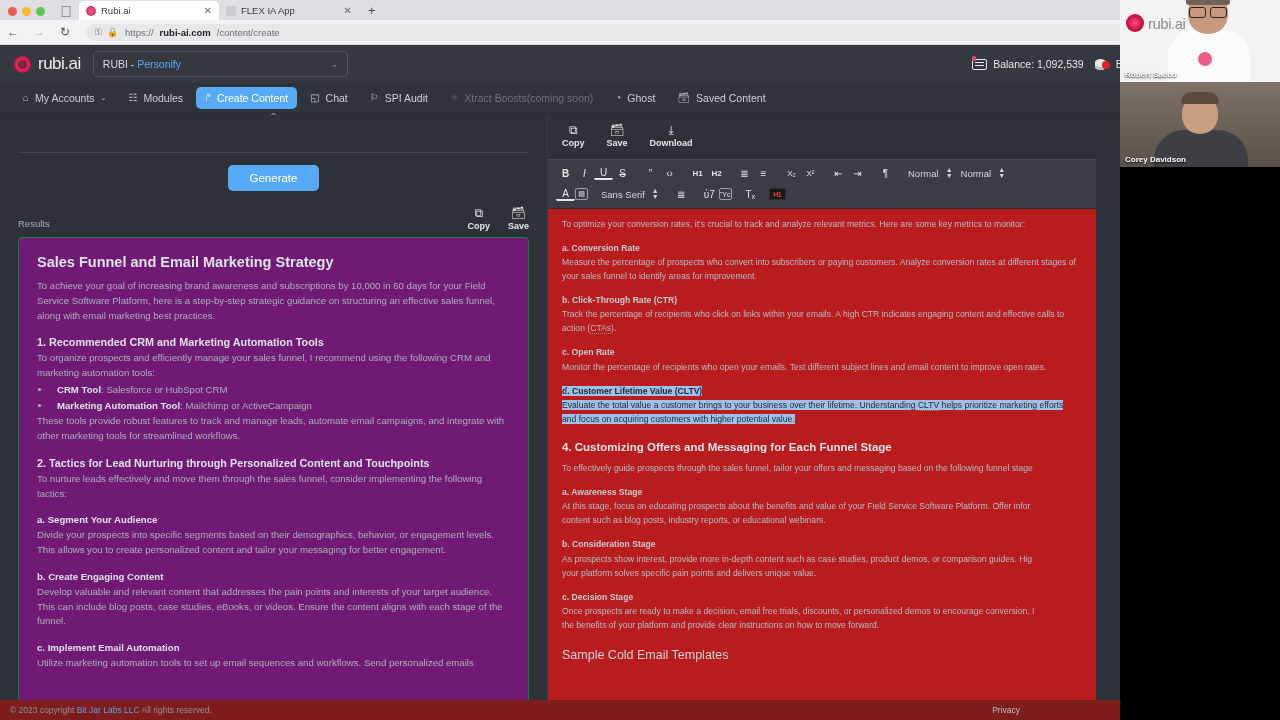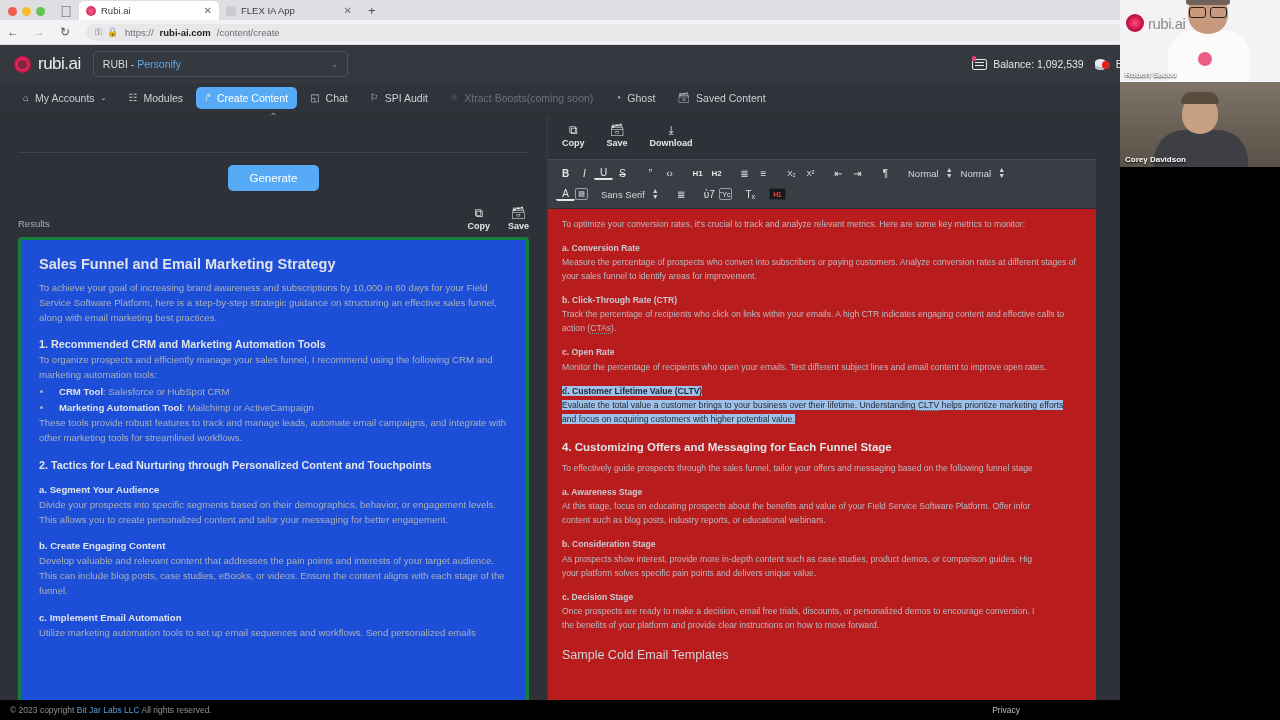--- a/index.html
+++ b/index.html
@@ -158,21 +158,21 @@
     display: flex; align-items: flex-end; justify-content: space-between;
     padding: 16px 0 6px 0;
   }
   .results-label { font-size: 9.5px; color: #a7adb5; padding-bottom: 2px; }
   .icon-actions { display: flex; gap: 18px; }
   .icon-action { display: flex; flex-direction: column; align-items: center; gap: 2px; }
   .icon-action .glyph { font-size: 12px; color: #e2e5e9; line-height: 1; }
   .icon-action .cap { font-size: 9px; color: #e2e5e9; font-weight: bold; }
 
   .result-card {
-    border: 3px solid #15803d; border-radius: 4px; background: #1d4ed8;
+    border: 1px solid #15803d; border-radius: 4px; background: #701a75;
     height: 480px; overflow: hidden; padding: 16px 18px 0 18px;
   }
   .doc h1 {
     font-size: 14.5px; color: #dfe3e8; font-weight: bold; margin-bottom: 9px;
   }
   .doc h2 {
     font-size: 10.8px; color: #dfe3e8; font-weight: bold; margin: 13px 0 3px 0;
   }
   .doc h3 {
     font-size: 9.6px; color: #dfe3e8; font-weight: bold; margin: 13px 0 3px 0;
@@ -237,21 +237,21 @@
   }
 
   .hatch {
     position: absolute; top: 0; right: 0; width: 72px; height: 100%;
     background: repeating-linear-gradient(135deg, #3c4a59 0 2px, #2b3642 2px 4px);
     border-left: 1px solid #4a5a6b;
   }
 
   .footer {
     position: absolute; bottom: 0; left: 0; width: 1280px; height: 20px;
-    background: #000000; display: flex; align-items: center;
+    background: #7f1d1d; display: flex; align-items: center;
     padding: 0 10px; font-size: 8.5px; color: #8b9099; justify-content: space-between;
   }
   .footer .lnk { color: #5b9fe3; }
   .footer .privacy { margin-left: auto; padding-right: 250px; color: #b9bec5; }
 
   
   .video-panel {
     position: absolute; top: 0; right: 0; width: 160px; height: 720px;
     background: #000; z-index: 40;
   }
@@ -457,20 +457,21 @@
             <h1>Sales Funnel and Email Marketing Strategy</h1>
             <p>To achieve your goal of increasing brand awareness and subscriptions by 10,000 in 60 days for your Field Service Software Platform, here is a step-by-step strategic guidance on structuring an effective sales funnel, along with email marketing best practices.</p>
             <h2>1. Recommended CRM and Marketing Automation Tools</h2>
             <p>To organize prospects and efficiently manage your sales funnel, I recommend using the following CRM and marketing automation tools:</p>
             <ul>
               <li><b>CRM Tool</b><span>: Salesforce or HubSpot CRM</span></li>
               <li><b>Marketing Automation Tool</b><span>: Mailchimp or ActiveCampaign</span></li>
             </ul>
             <p>These tools provide robust features to track and manage leads, automate email campaigns, and integrate with other marketing tools for streamlined workflows.</p>
             <h2>2. Tactics for Lead Nurturing through Personalized Content and Touchpoints</h2>
+            <p>To nurture leads effectively and move them through the sales funnel, consider implementing the following tactics:</p>
             <h3>a. Segment Your Audience</h3>
             <p>Divide your prospects into specific segments based on their demographics, behavior, or engagement levels. This allows you to create personalized content and tailor your messaging for better engagement.</p>
             <h3>b. Create Engaging Content</h3>
             <p>Develop valuable and relevant content that addresses the pain points and interests of your target audience. This can include blog posts, case studies, eBooks, or videos. Ensure the content aligns with each stage of the funnel.</p>
             <h3>c. Implement Email Automation</h3>
             <p>Utilize marketing automation tools to set up email sequences and workflows. Send personalized emails</p>
           </div>
         </div>
       </div>
 

